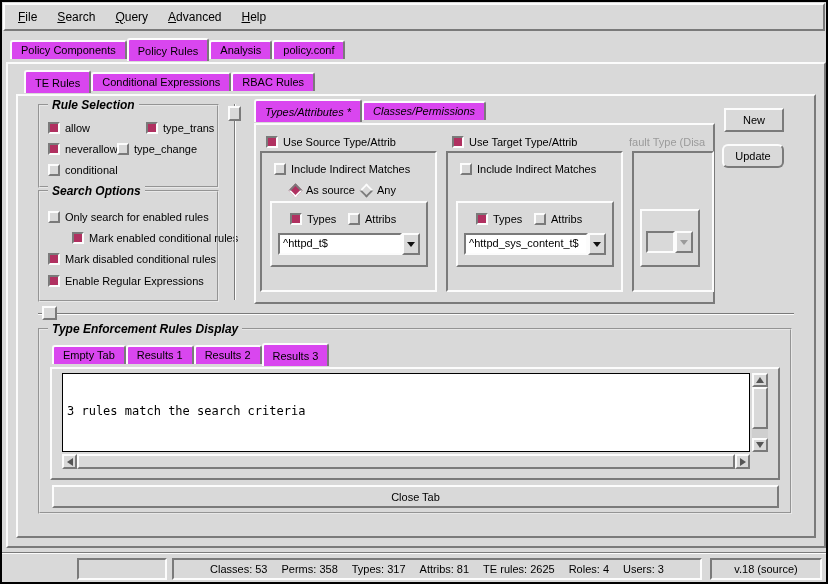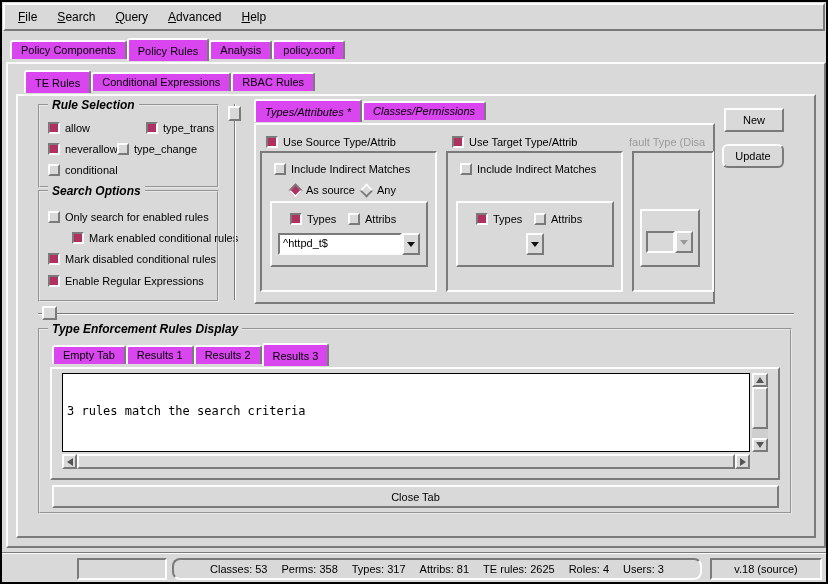--- a/index.html
+++ b/index.html
@@ -202,20 +202,21 @@
   <div class="abs raised" style="left:454px; top:199px; width:158px; height:66px;"></div>
   <div class="row" style="left:474px; top:210px;">
     <div class="ind on"></div>
     <span>Types</span>
   </div>
   <div class="row" style="left:532px; top:210px;">
     <div class="ind"></div>
     <span>Attribs</span>
   </div>
   <div class="combo" style="left:462px; top:231px; width:142px; height:22px;">
+    <div class="entry">^httpd_sys_content_t$</div>
     <div class="cbtn">
         <div class="tri-d"></div>
       </div>
   </div>
 
   <div class="abs dim" style="left:627px; top:134px; width:84px; height:14px; overflow:hidden; white-space:nowrap; z-index:2;">fault Type (Disa</div>
   <div class="abs sunken" style="left:630px; top:149px; width:82px; height:141px;"></div>
   <div class="abs raised" style="left:638px; top:207px; width:60px; height:58px;"></div>
   <div class="combo disabled" style="left:644px; top:229px; width:47px; height:22px;">
     <div class="entry"></div>
@@ -267,21 +268,21 @@
     <div class="sbt" style="position:absolute; left:15px; top:0; width:658px; height:15px;"></div>
     <div class="sbb" style="position:absolute; right:0; top:0; width:15px; height:15px;">
         <div class="t-rt"></div>
       </div>
   </div>
 
   <div class="btn" style="left:50px; top:483px; width:727px; height:23px;">Close Tab</div>
 
   <div class="status-sep" style="top:550px;"></div>
   <div class="sbox" style="left:75px; top:556px; width:90px; height:22px;"></div>
-  <div class="sbox" style="left:170px; top:556px; width:530px; height:22px;border-radius:8px;">
+  <div class="sbox" style="left:170px; top:556px; width:530px; height:22px;">
     <span>Classes: 53</span>
     <span>Perms: 358</span>
     <span>Types: 317</span>
     <span>Attribs: 81</span>
     <span>TE rules: 2625</span>
     <span>Roles: 4</span>
     <span>Users: 3</span>
   </div>
   <div class="sbox" style="left:708px; top:556px; width:112px; height:22px;">
     <span>v.18 (source)</span>

